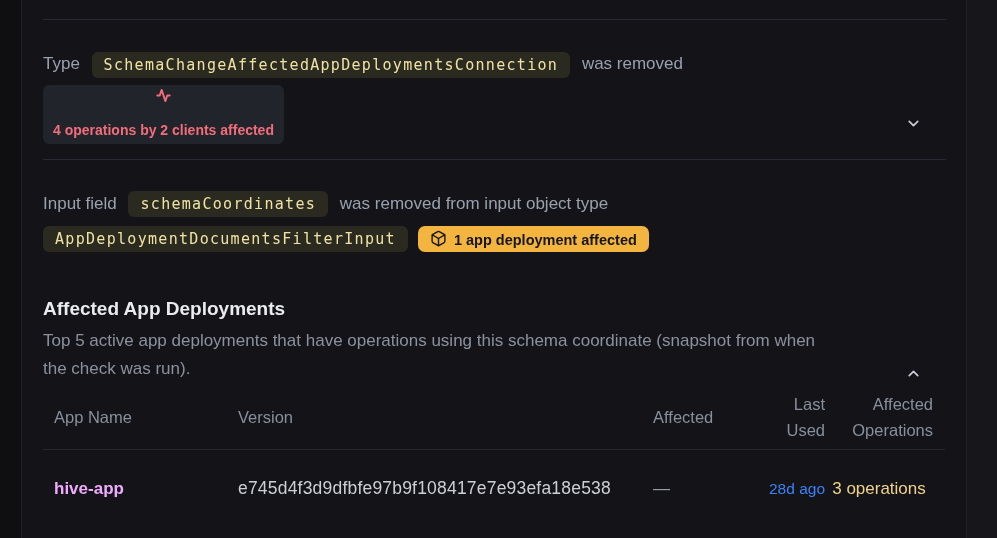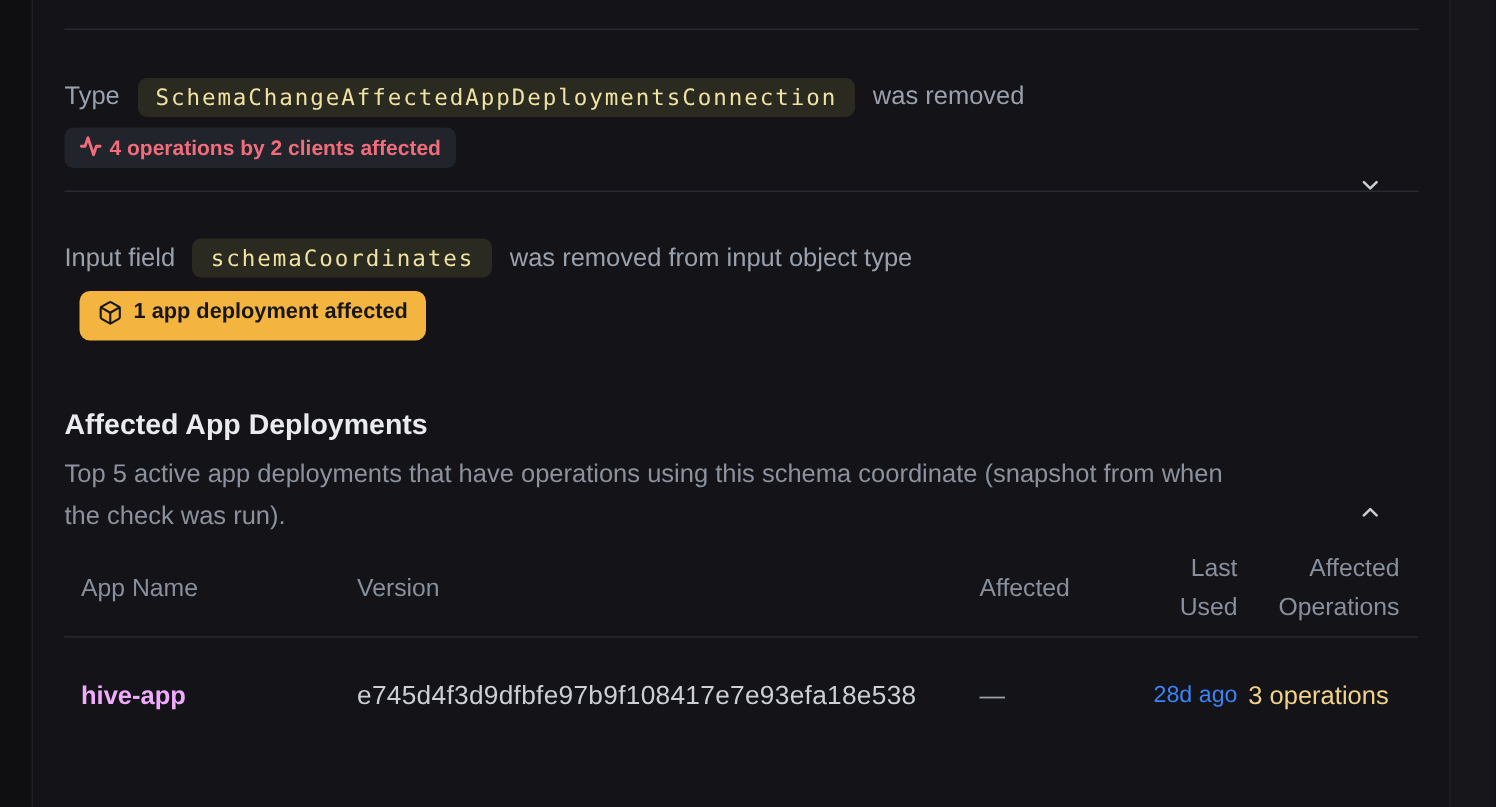--- a/index.html
+++ b/index.html
@@ -27,28 +27,29 @@
   .change-line2 { margin-top:9px; display:flex; align-items:center; }
   .code-chip {
     display:inline-block; vertical-align:middle;
     background:#2b2a20; color:#efe3a4;
     font-family:"DejaVu Sans Mono", monospace;
     font-size:15px; letter-spacing:1.3px; line-height:20px;
     padding:3px 12px; border-radius:6px; margin:0 7px;
   }
   .change-line2 .code-chip { margin:0; }
   .usage-badge {
-    margin-top:7px; display:inline-flex; align-items:center; gap:5px;
+    margin-top:7px; display:inline-flex; align-items:center; gap:17px;
     background:#22242b; border-radius:6px; padding:3px 10px 4px 10px;
     color:#f26d7c; font-size:14px; font-weight:700; line-height:20px;
     cursor:pointer;
+    flex-direction:column;
   }
   .deploy-badge {
-    display:inline-flex; align-items:center; gap:7px; margin-left:10px;
-    background:#f3b440; border-radius:7px; padding:4px 12px 9px 12px;
+    display:inline-flex; gap:7px; margin-left:10px;
+    background:#f3b440; border-radius:7px; padding:4px 12px 2px 12px;
     color:#17171a; font-size:14.5px; font-weight:700; line-height:20px;
     cursor:pointer;
   }
   .chev-btn {
     position:absolute; right:24px; background:none; border:none;
     width:18px; height:18px; cursor:pointer; padding:0;
     display:flex; align-items:center; justify-content:center;
   }
   .chev-1 { top:64px; }
   .chev-2 { top:175px; }
@@ -111,20 +112,21 @@
 
   <div class="divider d-mid"></div>
 
   <section class="change">
     <div class="change-line">
       <span>Input field</span>
       <span class="code-chip">schemaCoordinates</span>
       <span>was removed from input object type</span>
     </div>
     <div class="change-line2">
+      <span class="code-chip">AppDeploymentDocumentsFilterInput</span>
       <span class="deploy-badge">
         <span style="display:inline-flex;">
           <svg width="17" height="17" viewBox="0 0 24 24" fill="none" stroke="#17171a" stroke-width="2" stroke-linecap="round" stroke-linejoin="round">
             <path d="M21 16V8a2 2 0 0 0-1-1.73l-7-4a2 2 0 0 0-2 0l-7 4A2 2 0 0 0 3 8v8a2 2 0 0 0 1 1.73l7 4a2 2 0 0 0 2 0l7-4A2 2 0 0 0 21 16z"></path>
             <polyline points="3.27 6.96 12 12.01 20.73 6.96"></polyline>
             <line x1="12" y1="22.08" x2="12" y2="12"></line>
           </svg>
         </span>
         <span>1 app deployment affected</span>
       </span>

